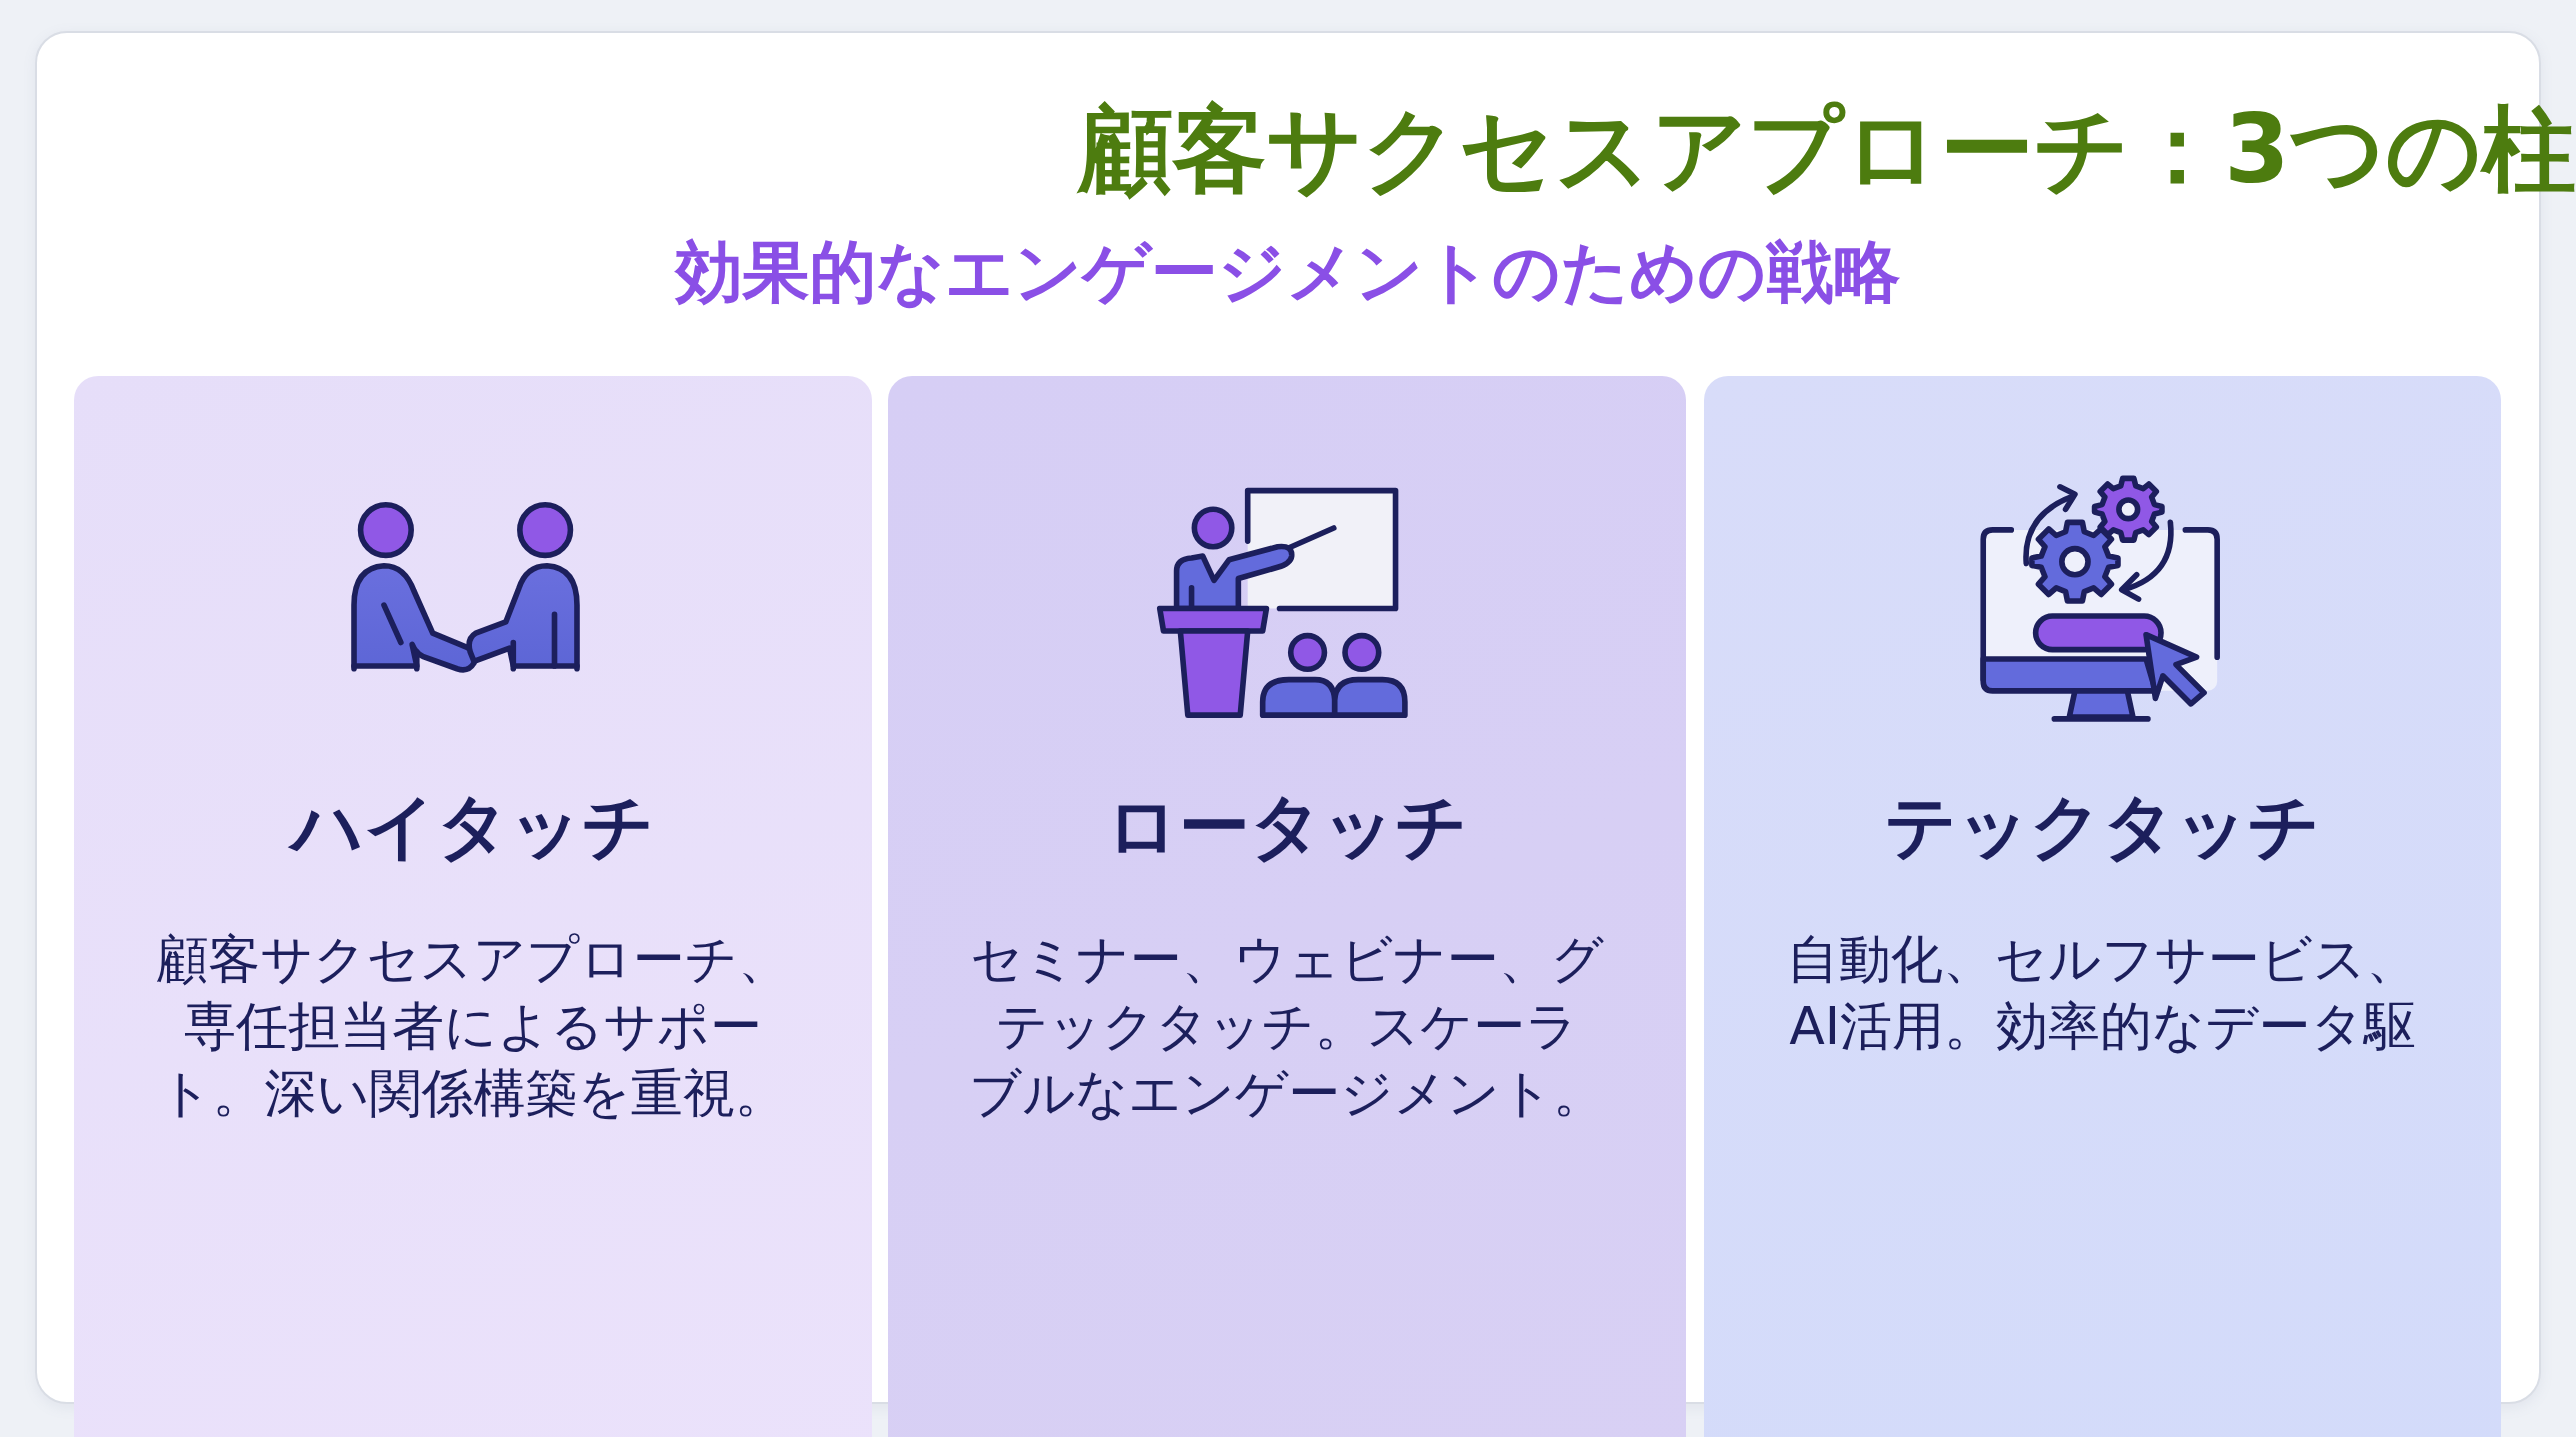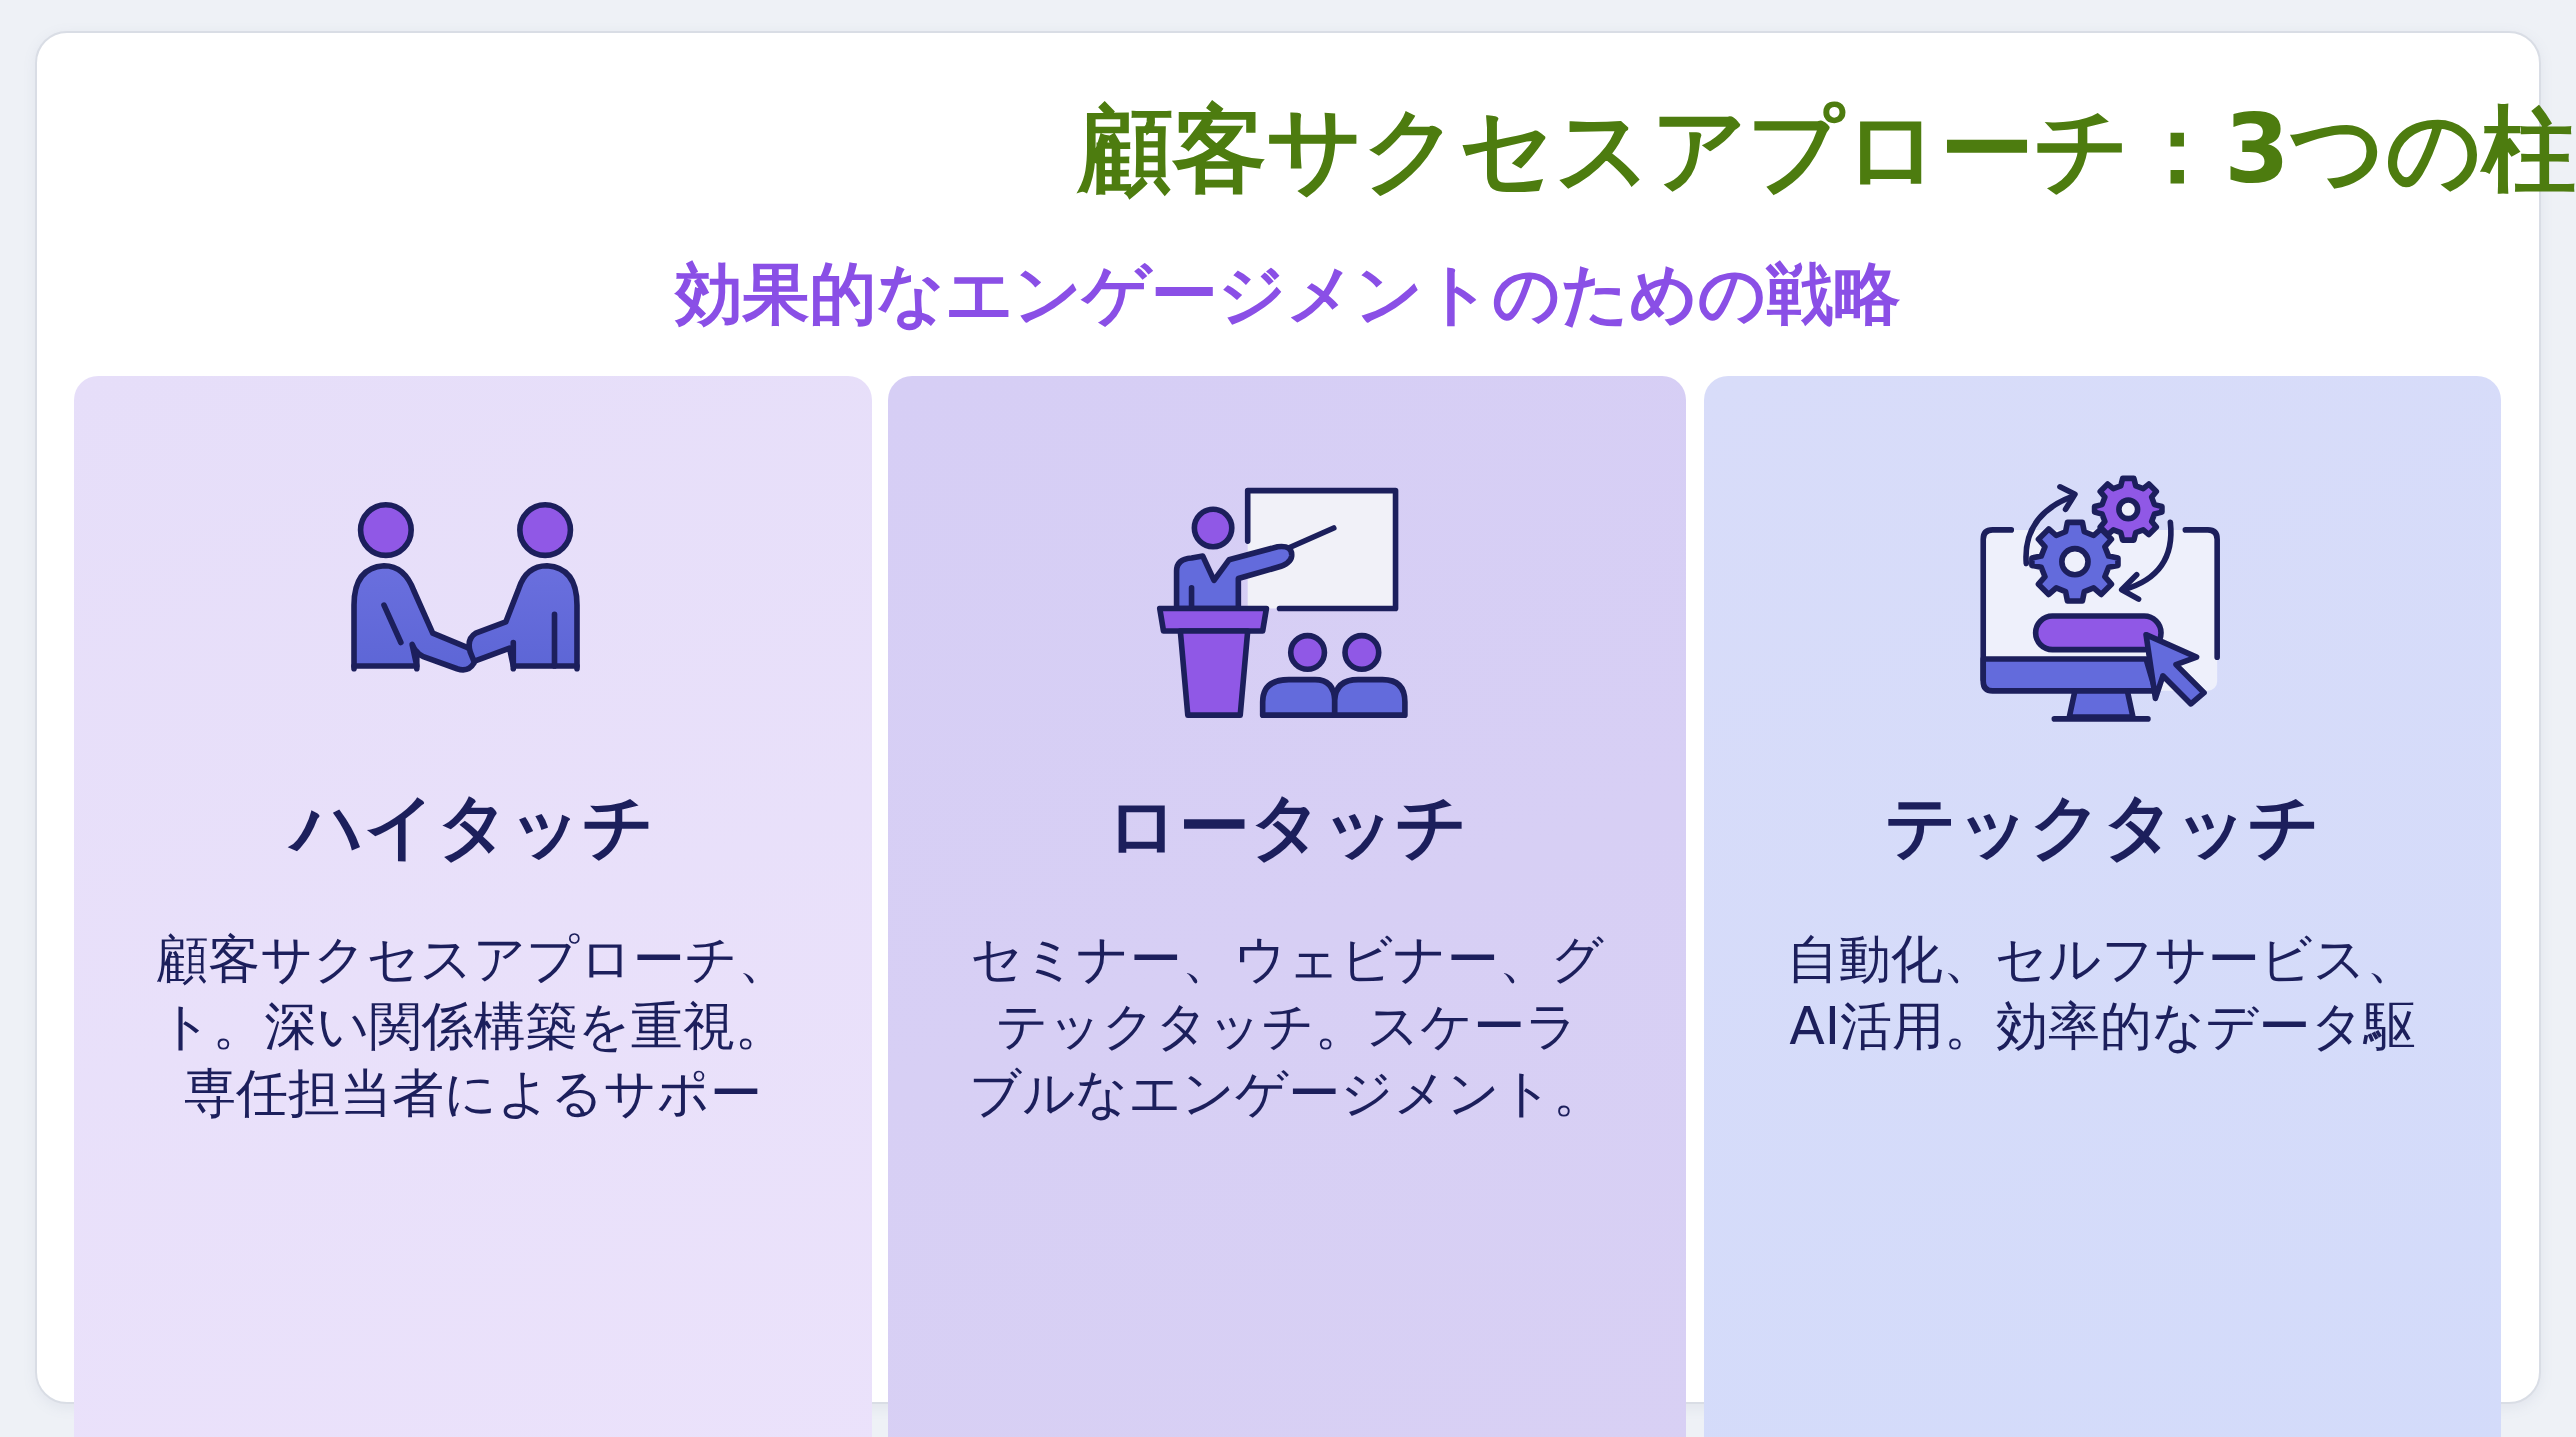--- a/index.html
+++ b/index.html
@@ -43,21 +43,20 @@
       position: absolute;
       left: 0;
       top: 225px;
       width: 2576px;
       text-align: center;
       font-size: 67px;
       font-weight: bold;
       color: #8a4fe6;
       line-height: 94px;
       white-space: nowrap;
-      margin-top: 22px;
     }
     .panel {
       position: absolute;
       top: 376px;
       height: 1138px;
       border-radius: 24px;
       box-sizing: border-box;
     }
     .panel-1 { left: 74px;   width: 798px;  background: linear-gradient(160deg, #e6def9 0%, #ebe2fb 100%); }
     .panel-2 { left: 888px;  width: 798px;  background: linear-gradient(160deg, #d6cef5 0%, #d8d0f4 100%); }
@@ -125,22 +124,22 @@
       <path d="M246 175 L246 110 Q246 70 214 68 Q192 68 184 92 L170 128 L138 140 Q128 146 132 160 L136 170 L174 156 L178 175 Z" fill="url(#gBody1)" stroke="#1c1f5c" stroke-width="6" stroke-linejoin="round"></path>
 
       <path d="M40 110 L58 150" stroke="#1c1f5c" stroke-width="6" stroke-linecap="round" fill="none"></path>
       <path d="M222 120 L222 175" stroke="#1c1f5c" stroke-width="6" stroke-linecap="round" fill="none"></path>
       <path d="M8 175 L8 178 M75 160 L75 178 M178 150 L178 178 M246 175 L246 178" stroke="#1c1f5c" stroke-width="6" stroke-linecap="round"></path>
     </svg>
   </div>
   <div class="panel-heading">ハイタッチ</div>
   <div class="panel-body">
     <span class="line">顧客サクセスアプローチ、</span>
+    <span class="line">専任担当者によるサポー</span>
     <span class="line">ト。深い関係構築を重視。</span>
-    <span class="line">専任担当者によるサポー</span>
   </div>
 </div>
 
 <div class="panel panel-2">
   <div class="panel-icon">
     <svg viewBox="0 0 320 280" width="300" height="262">
 
       <rect x="118" y="22" width="158" height="126" fill="#f1f1f8" stroke="none"></rect>
       <path d="M118 76 L118 22 L276 22 L276 148 L152 148" fill="none" stroke="#1c1f5c" stroke-width="6" stroke-linejoin="round" stroke-linecap="round"></path>
 

